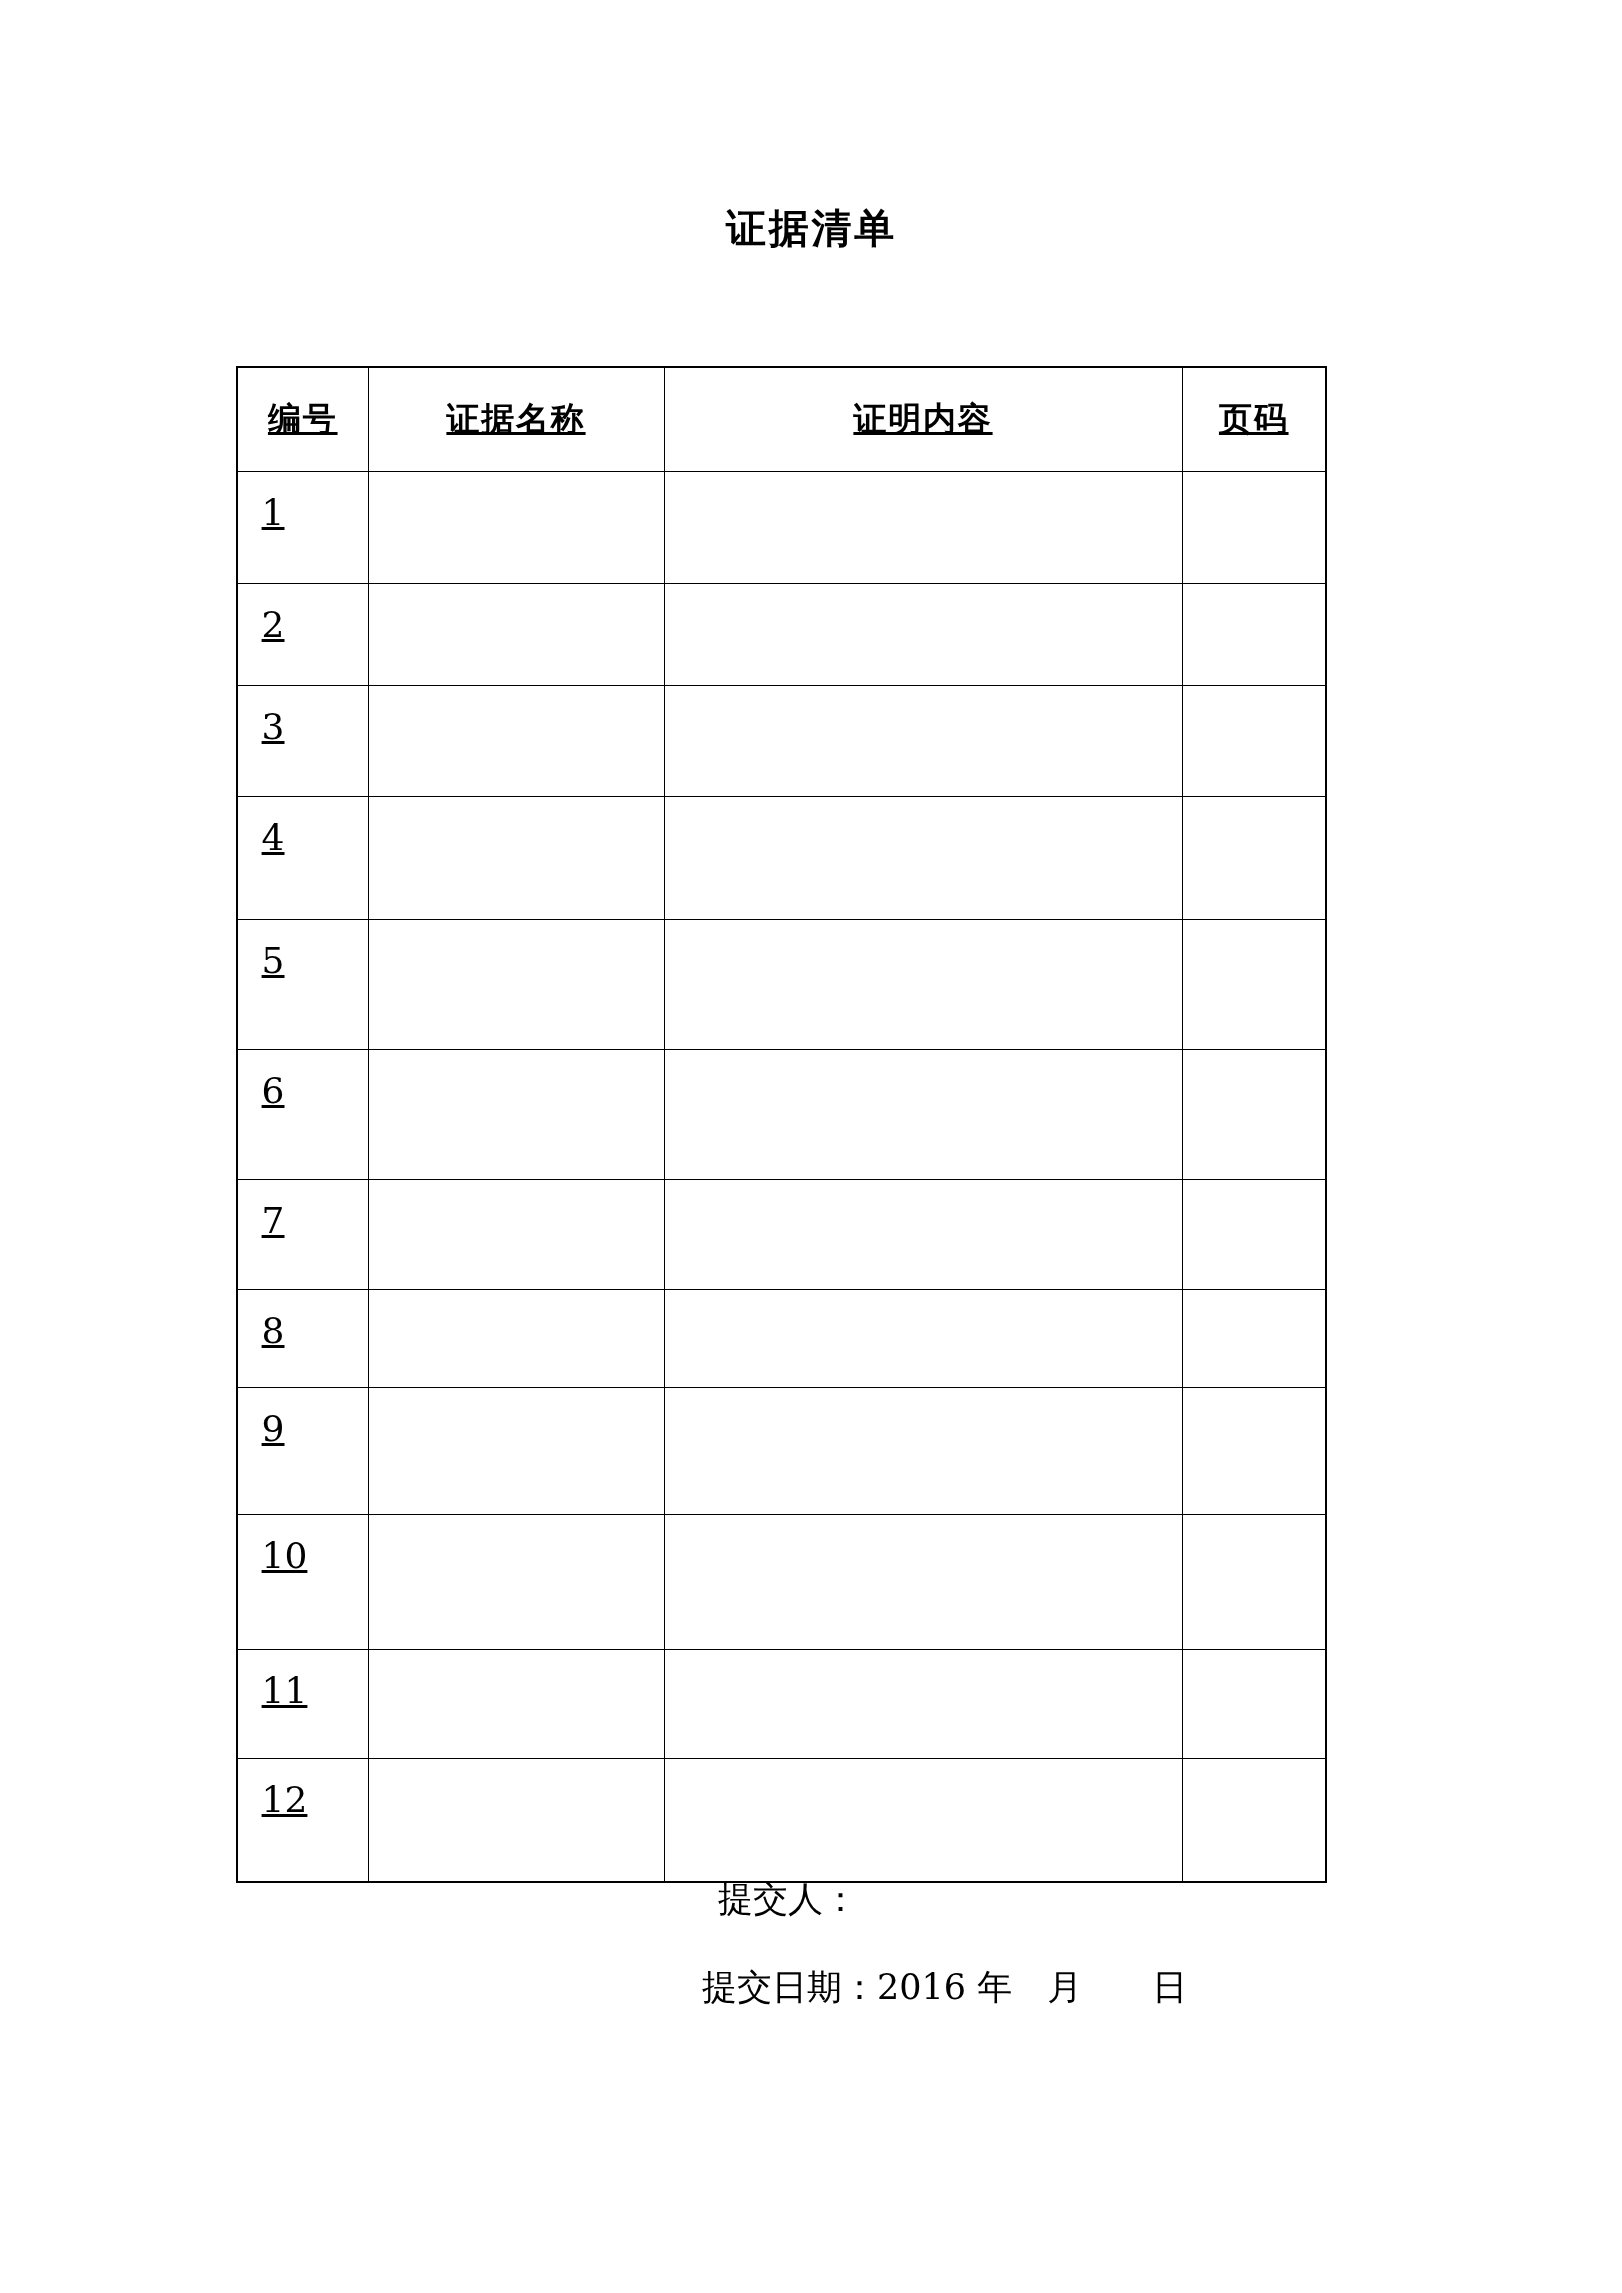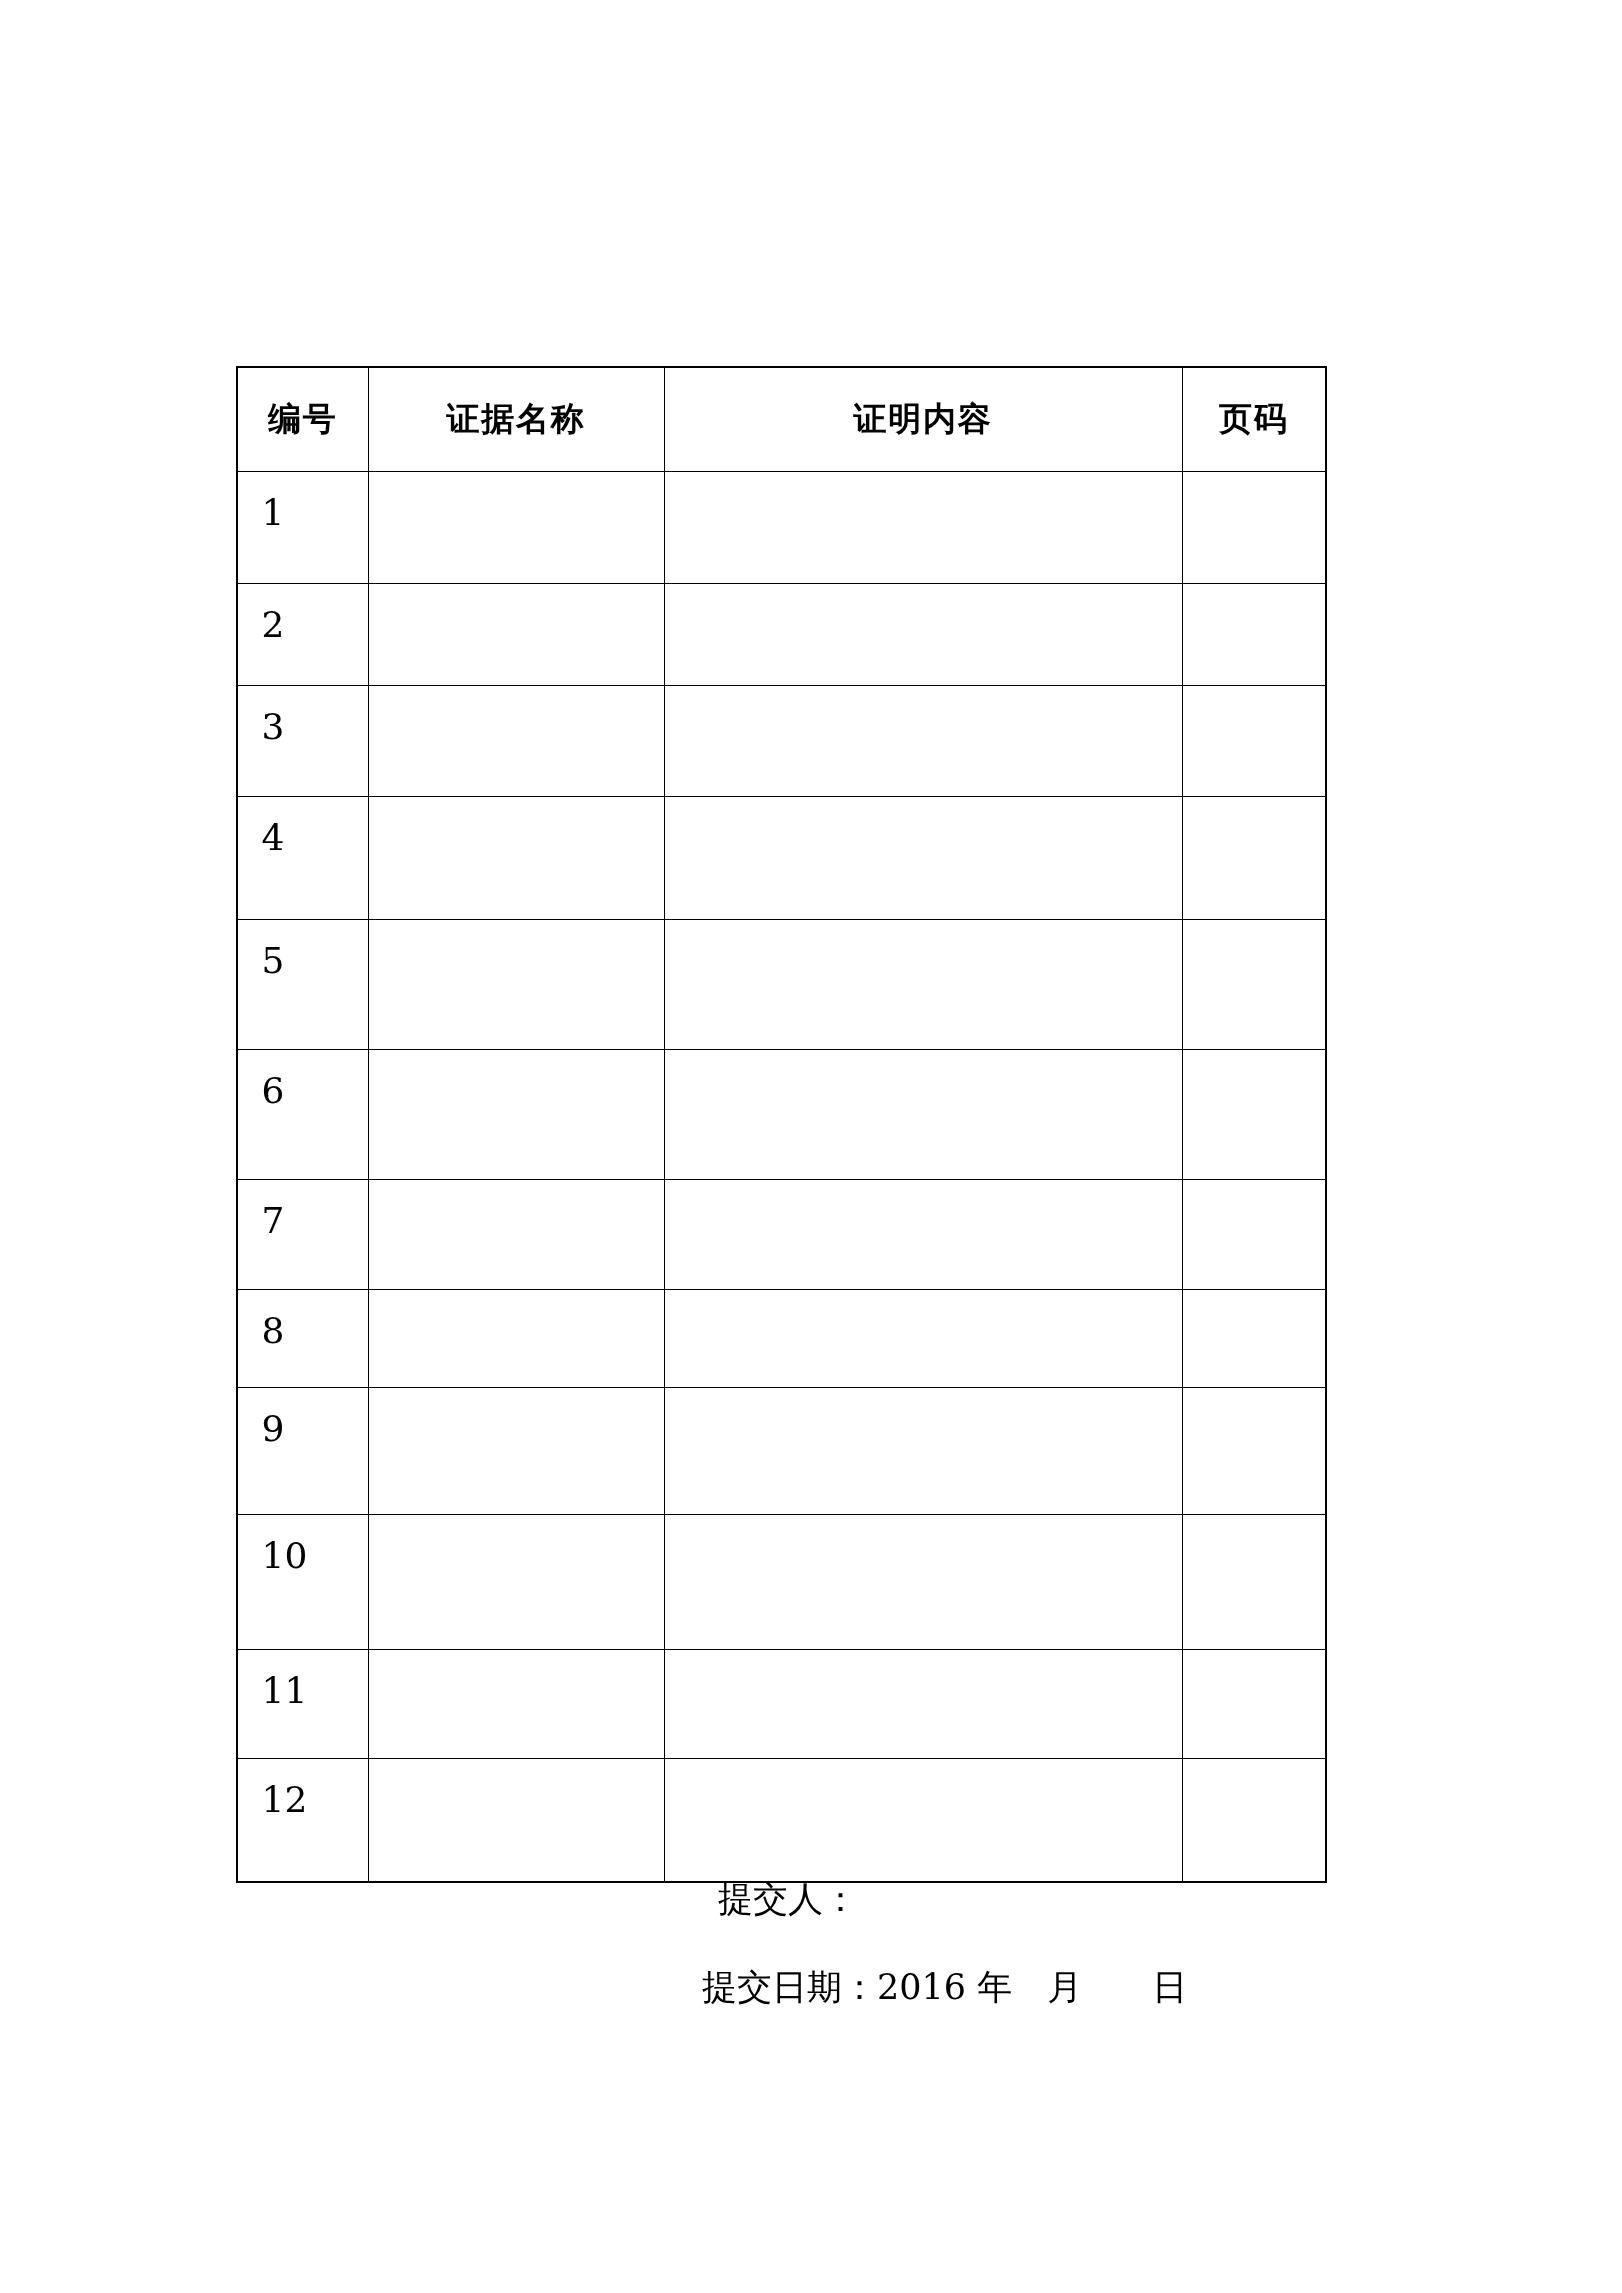--- a/index.html
+++ b/index.html
@@ -28,20 +28,21 @@
     line-height: 1.2;
   }
   table.evidence-table {
     position: absolute;
     left: 236px;
     top: 366px;
     width: 1089px;
     table-layout: fixed;
     border-collapse: collapse;
     border: 2.7px solid #000000;
+    text-decoration: underline;
   }
   table.evidence-table th,
   table.evidence-table td {
     border: 1.4px solid #000000;
     overflow: hidden;
   }
   table.evidence-table th {
     font-size: 33px;
     font-weight: bold;
     text-align: center;
@@ -65,20 +66,21 @@
     white-space: pre;
   }
   .footer-submitter { top: 1878px; margin-left: 16px; }
   .footer-date      { top: 1966px; }
 </style>
 </head>
 <body>
 
 <div class="page">
 
+  <div class="doc-title">证据清单</div>
 
   <table class="evidence-table">
     <colgroup>
       <col style="width:131px">
       <col style="width:296px">
       <col style="width:518px">
       <col style="width:144px">
     </colgroup>
     <thead>
       <tr style="height:104px">

